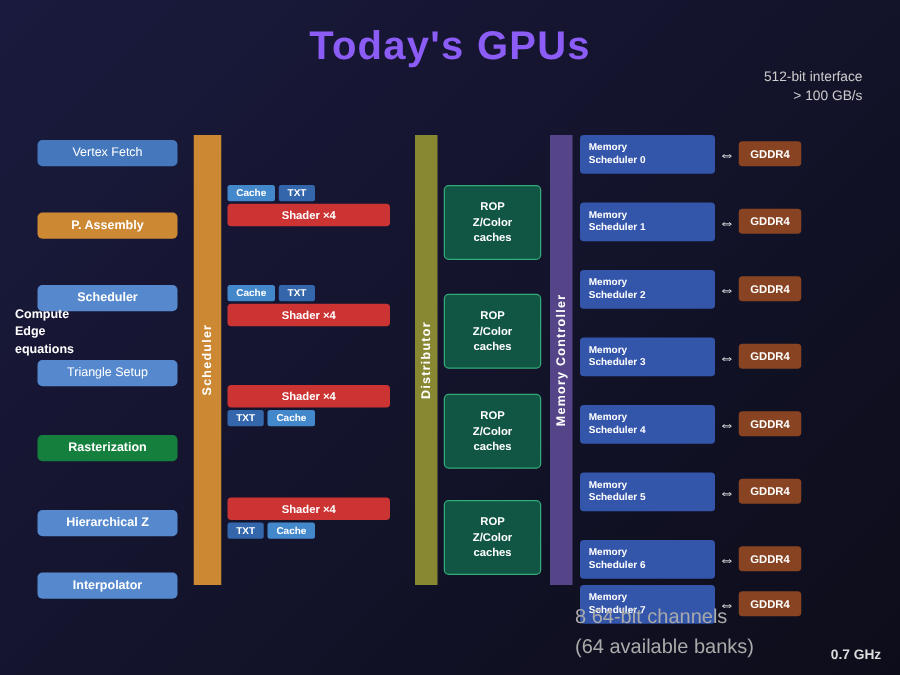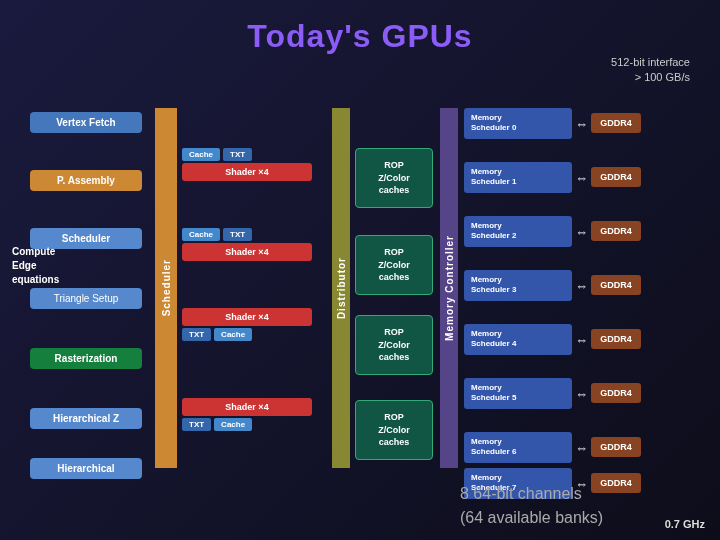--- a/index.html
+++ b/index.html
@@ -124,35 +124,35 @@
 
 <div class="bg"></div>
 
 <div class="title">Today's GPUs</div>
 
 <div class="subtitle">
   <div>512-bit interface</div>
   <div>&gt; 100 GB/s</div>
 </div>
 
-<div style="position:absolute;left:30px;top:112px;background:#4477bb;color:white;font-size:10px;font-weight:bold;padding:5px 10px;border-radius:4px;width:112px;text-align:center;">Vertex Fetch</div>
+<div style="position:absolute;left:30px;top:112px;background:#4477bb;color:white;font-size:10px;font-weight:normal;padding:5px 10px;border-radius:4px;width:112px;text-align:center;">Vertex Fetch</div>
 
 <div style="position:absolute;left:30px;top:170px;background:#cc8833;color:white;font-size:10px;font-weight:bold;padding:5px 10px;border-radius:4px;width:112px;text-align:center;">P. Assembly</div>
 
 <div style="position:absolute;left:30px;top:228px;background:#5588cc;color:white;font-size:10px;font-weight:bold;padding:5px 10px;border-radius:4px;width:112px;text-align:center;">Scheduler</div>
 
 <div style="position:absolute;left:12px;top:245px;color:white;font-size:10px;font-weight:bold;line-height:1.4;">Compute<br>Edge<br>equations</div>
 
 <div style="position:absolute;left:30px;top:288px;background:#5588cc;color:white;font-size:10px;font-weight:normal;padding:5px 10px;border-radius:4px;width:112px;text-align:center;">Triangle Setup</div>
 
 <div style="position:absolute;left:30px;top:348px;background:#15803d;color:white;font-size:10px;font-weight:bold;padding:5px 10px;border-radius:4px;width:112px;text-align:center;">Rasterization</div>
 
 <div style="position:absolute;left:30px;top:408px;background:#5588cc;color:white;font-size:10px;font-weight:bold;padding:5px 10px;border-radius:4px;width:112px;text-align:center;">Hierarchical Z</div>
 
-<div style="position:absolute;left:30px;top:458px;background:#5588cc;color:white;font-size:10px;font-weight:bold;padding:5px 10px;border-radius:4px;width:112px;text-align:center;">Hierarchical</div>
+<div style="position:absolute;left:30px;top:458px;background:#5588cc;color:white;font-size:10px;font-weight:bold;padding:5px 10px;border-radius:4px;width:112px;text-align:center;">Interpolator</div>
 
 <div class="scheduler-bar">
   <span class="scheduler-bar-label">Scheduler</span>
 </div>
 
 <div style="position:absolute;left:182px;top:148px;">
   <div style="display:flex;gap:3px;margin-bottom:2px;">
     <div style="background:#4488cc;color:white;font-size:8px;font-weight:bold;padding:2px 7px;border-radius:2px;">Cache</div>
     <div style="background:#3366aa;color:white;font-size:8px;font-weight:bold;padding:2px 7px;border-radius:2px;">TXT</div>
   </div>

